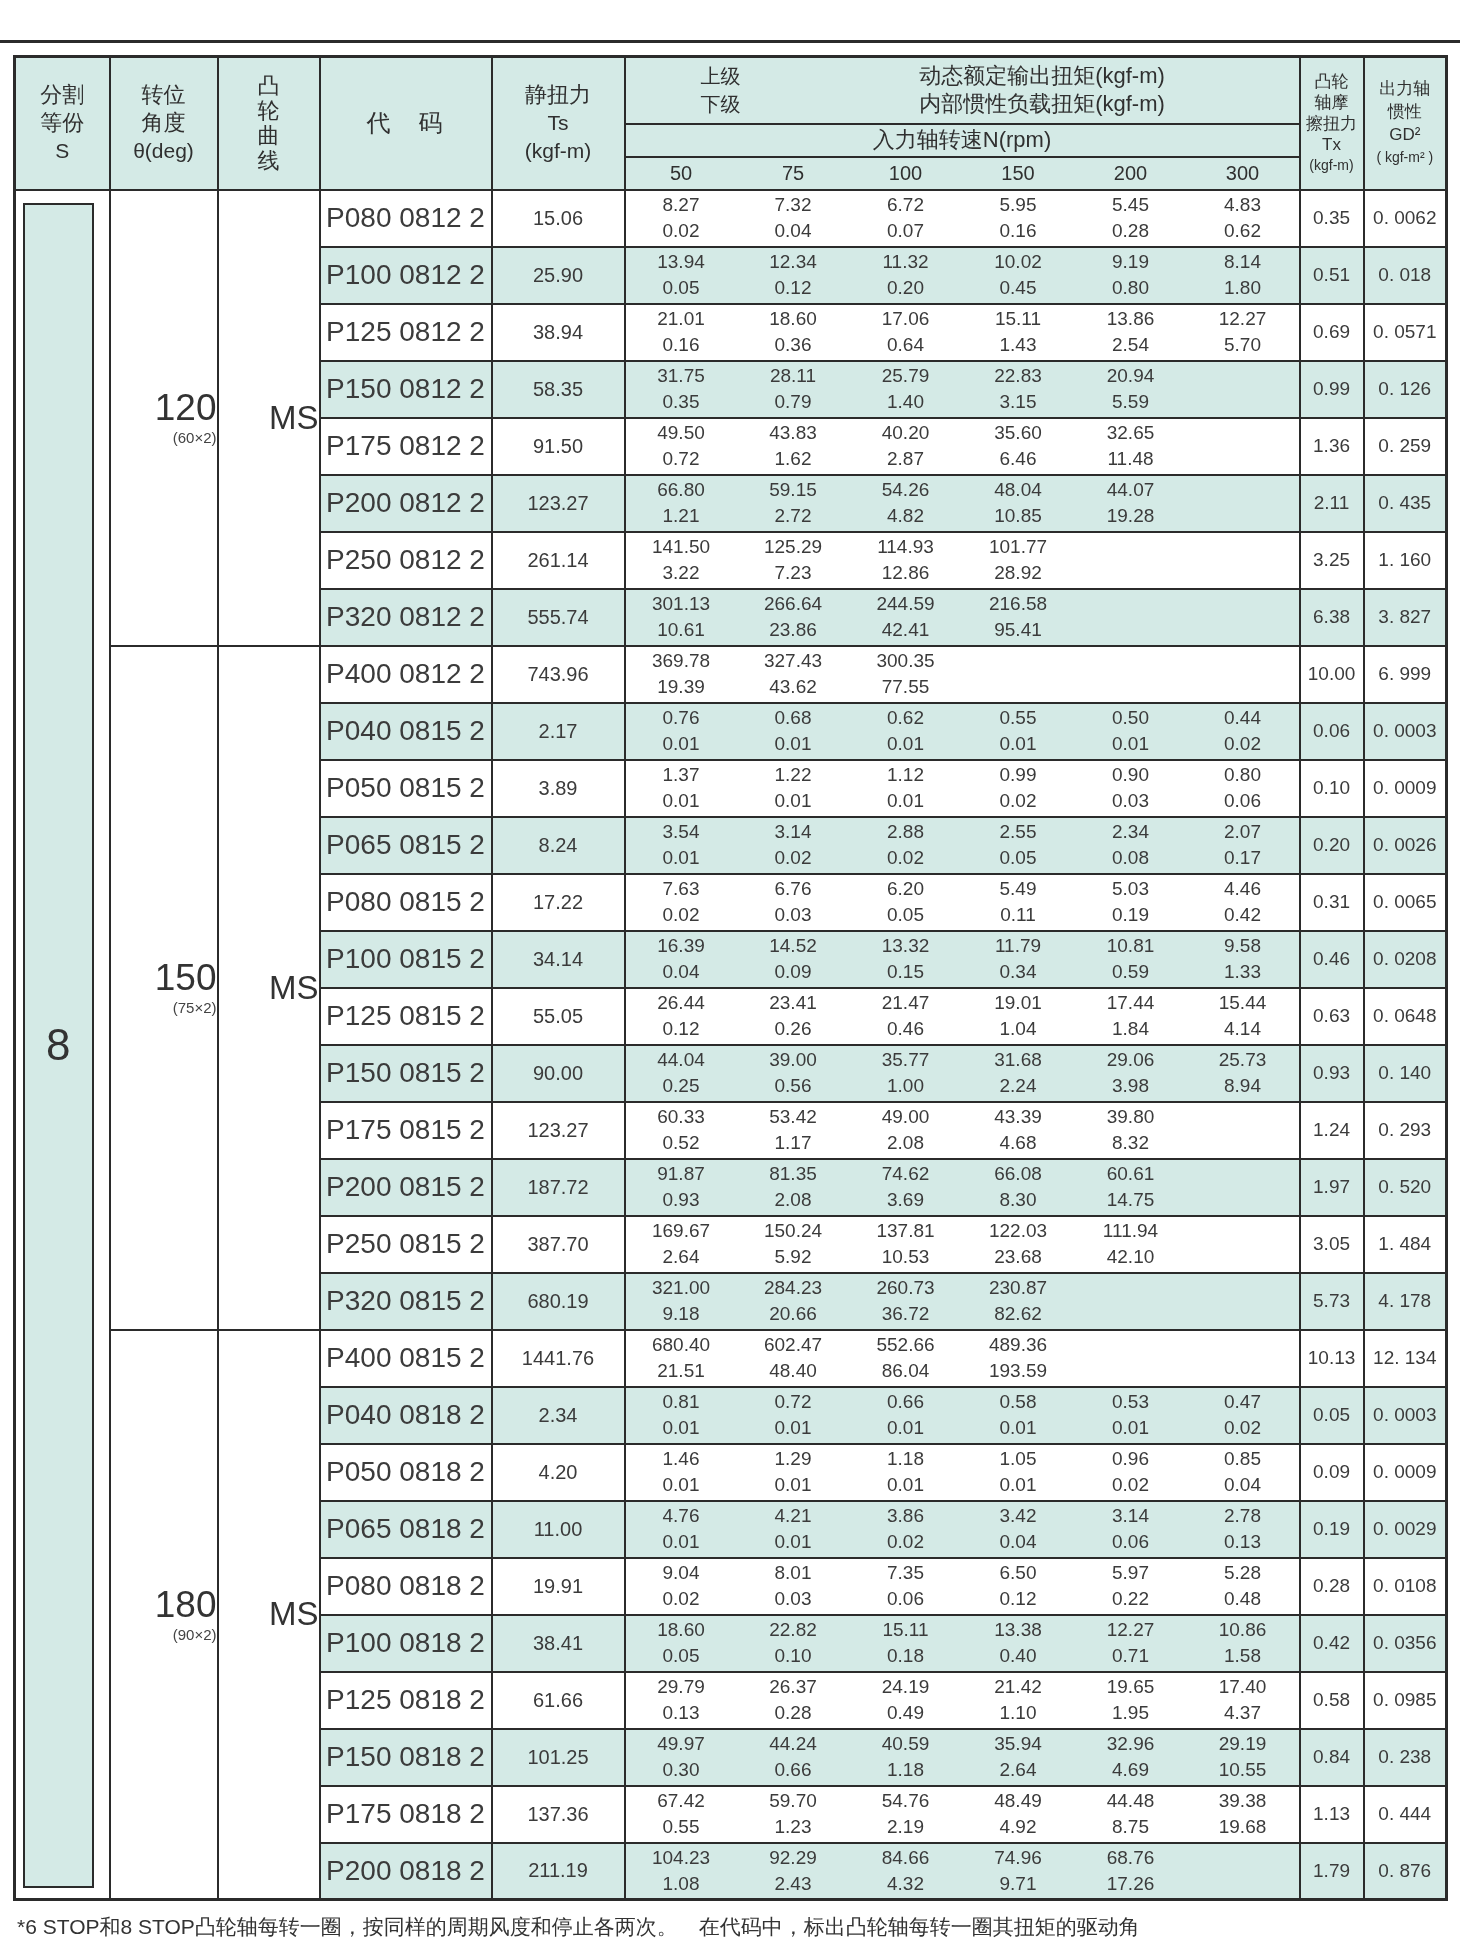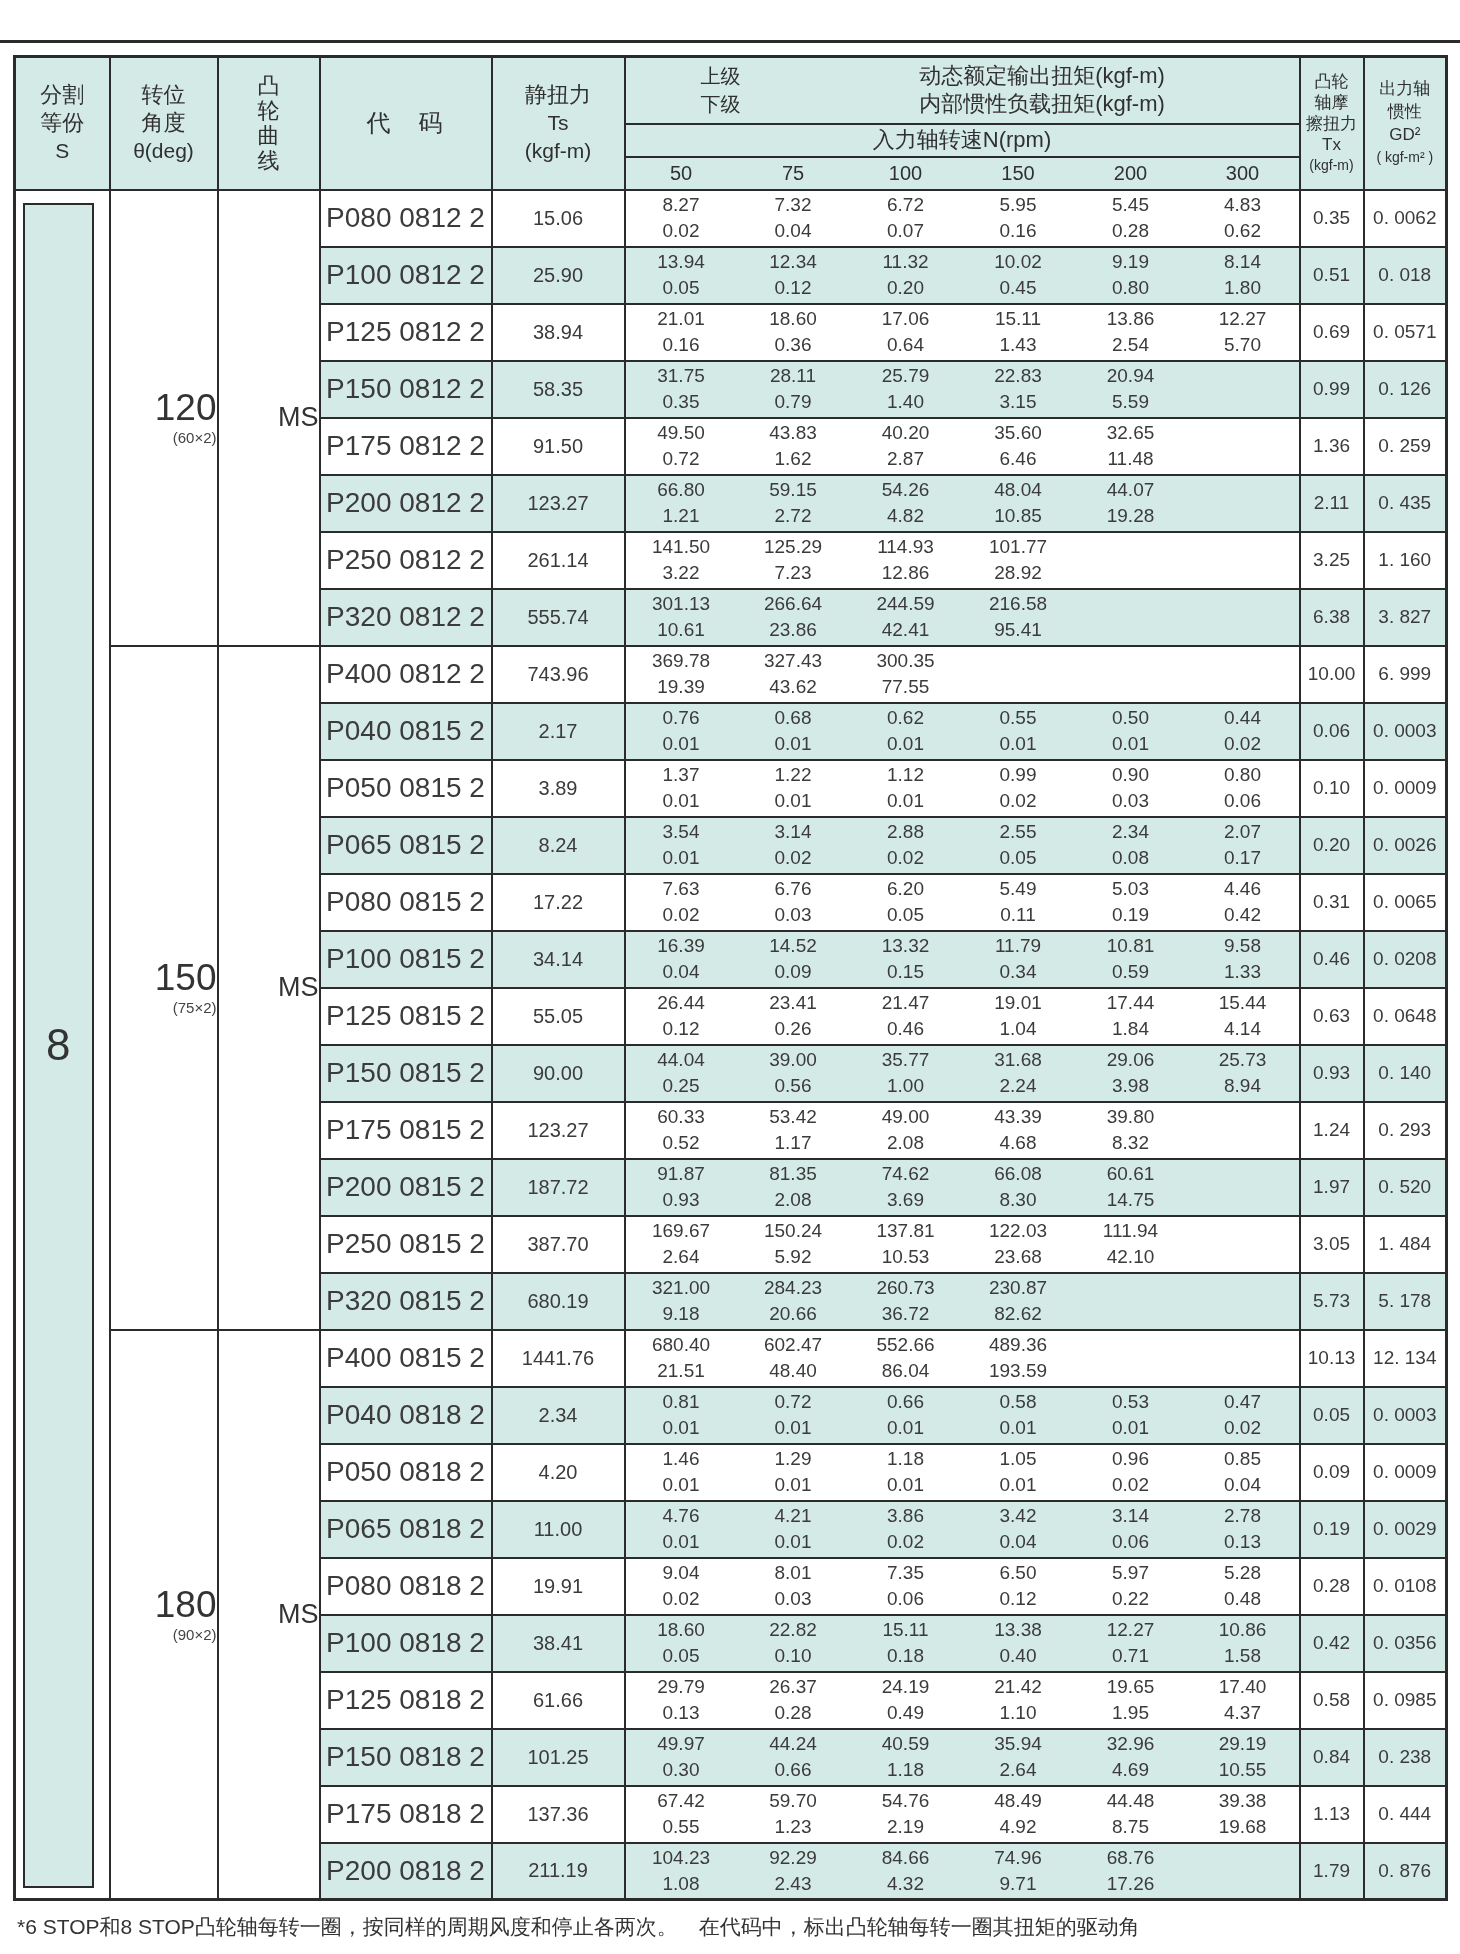--- a/index.html
+++ b/index.html
@@ -44,21 +44,21 @@
   td.cell-s { position: relative; }
   .s-inset {
     position: absolute; left: 7px; right: 15px; top: 12px; bottom: 10px;
     border: 2px solid #2b2b2b; background: #d4eae6;
     display: flex; align-items: center; justify-content: center;
   }
   .s-val { font-size: 44px; color: #333; }
 
   .angle-big { font-size: 37px; color: #333; line-height: 38px; }
   .angle-sub { font-size: 15px; color: #444; margin-top: 2px; }
-  .curve-val { font-size: 27px; color: #333; }
+  .curve-val { font-size: 33px; color: #333; }
 
   td.cell-code { font-size: 28px; }
   td.cell-ts { font-size: 20px; }
   td.cell-val { border-left: none; border-right: none; }
   .pair { display: flex; flex-direction: column; justify-content: center; height: 100%; }
   .pair div { font-size: 19px; line-height: 26px; }
   td.cell-tx { font-size: 19px; }
   td.cell-gd { font-size: 19px; }
 
   .footnote {
@@ -1012,21 +1012,21 @@
             <div></div>
           </div>
         </td>
         <td class="cell-val">
           <div class="pair">
             <div></div>
             <div></div>
           </div>
         </td>
         <td class="cell-tx">5.73</td>
-        <td class="cell-gd">5. 178</td>
+        <td class="cell-gd">4. 178</td>
       </tr>
       <tr class="row">
         <td class="cell-angle" rowspan="10">
           <div class="angle-big">180</div>
           <div class="angle-sub">(90×2)</div>
         </td>
         <td class="cell-curve" rowspan="10">
           <div class="curve-val">MS</div>
         </td>
         <td class="cell-code">P400 0815 2</td>

